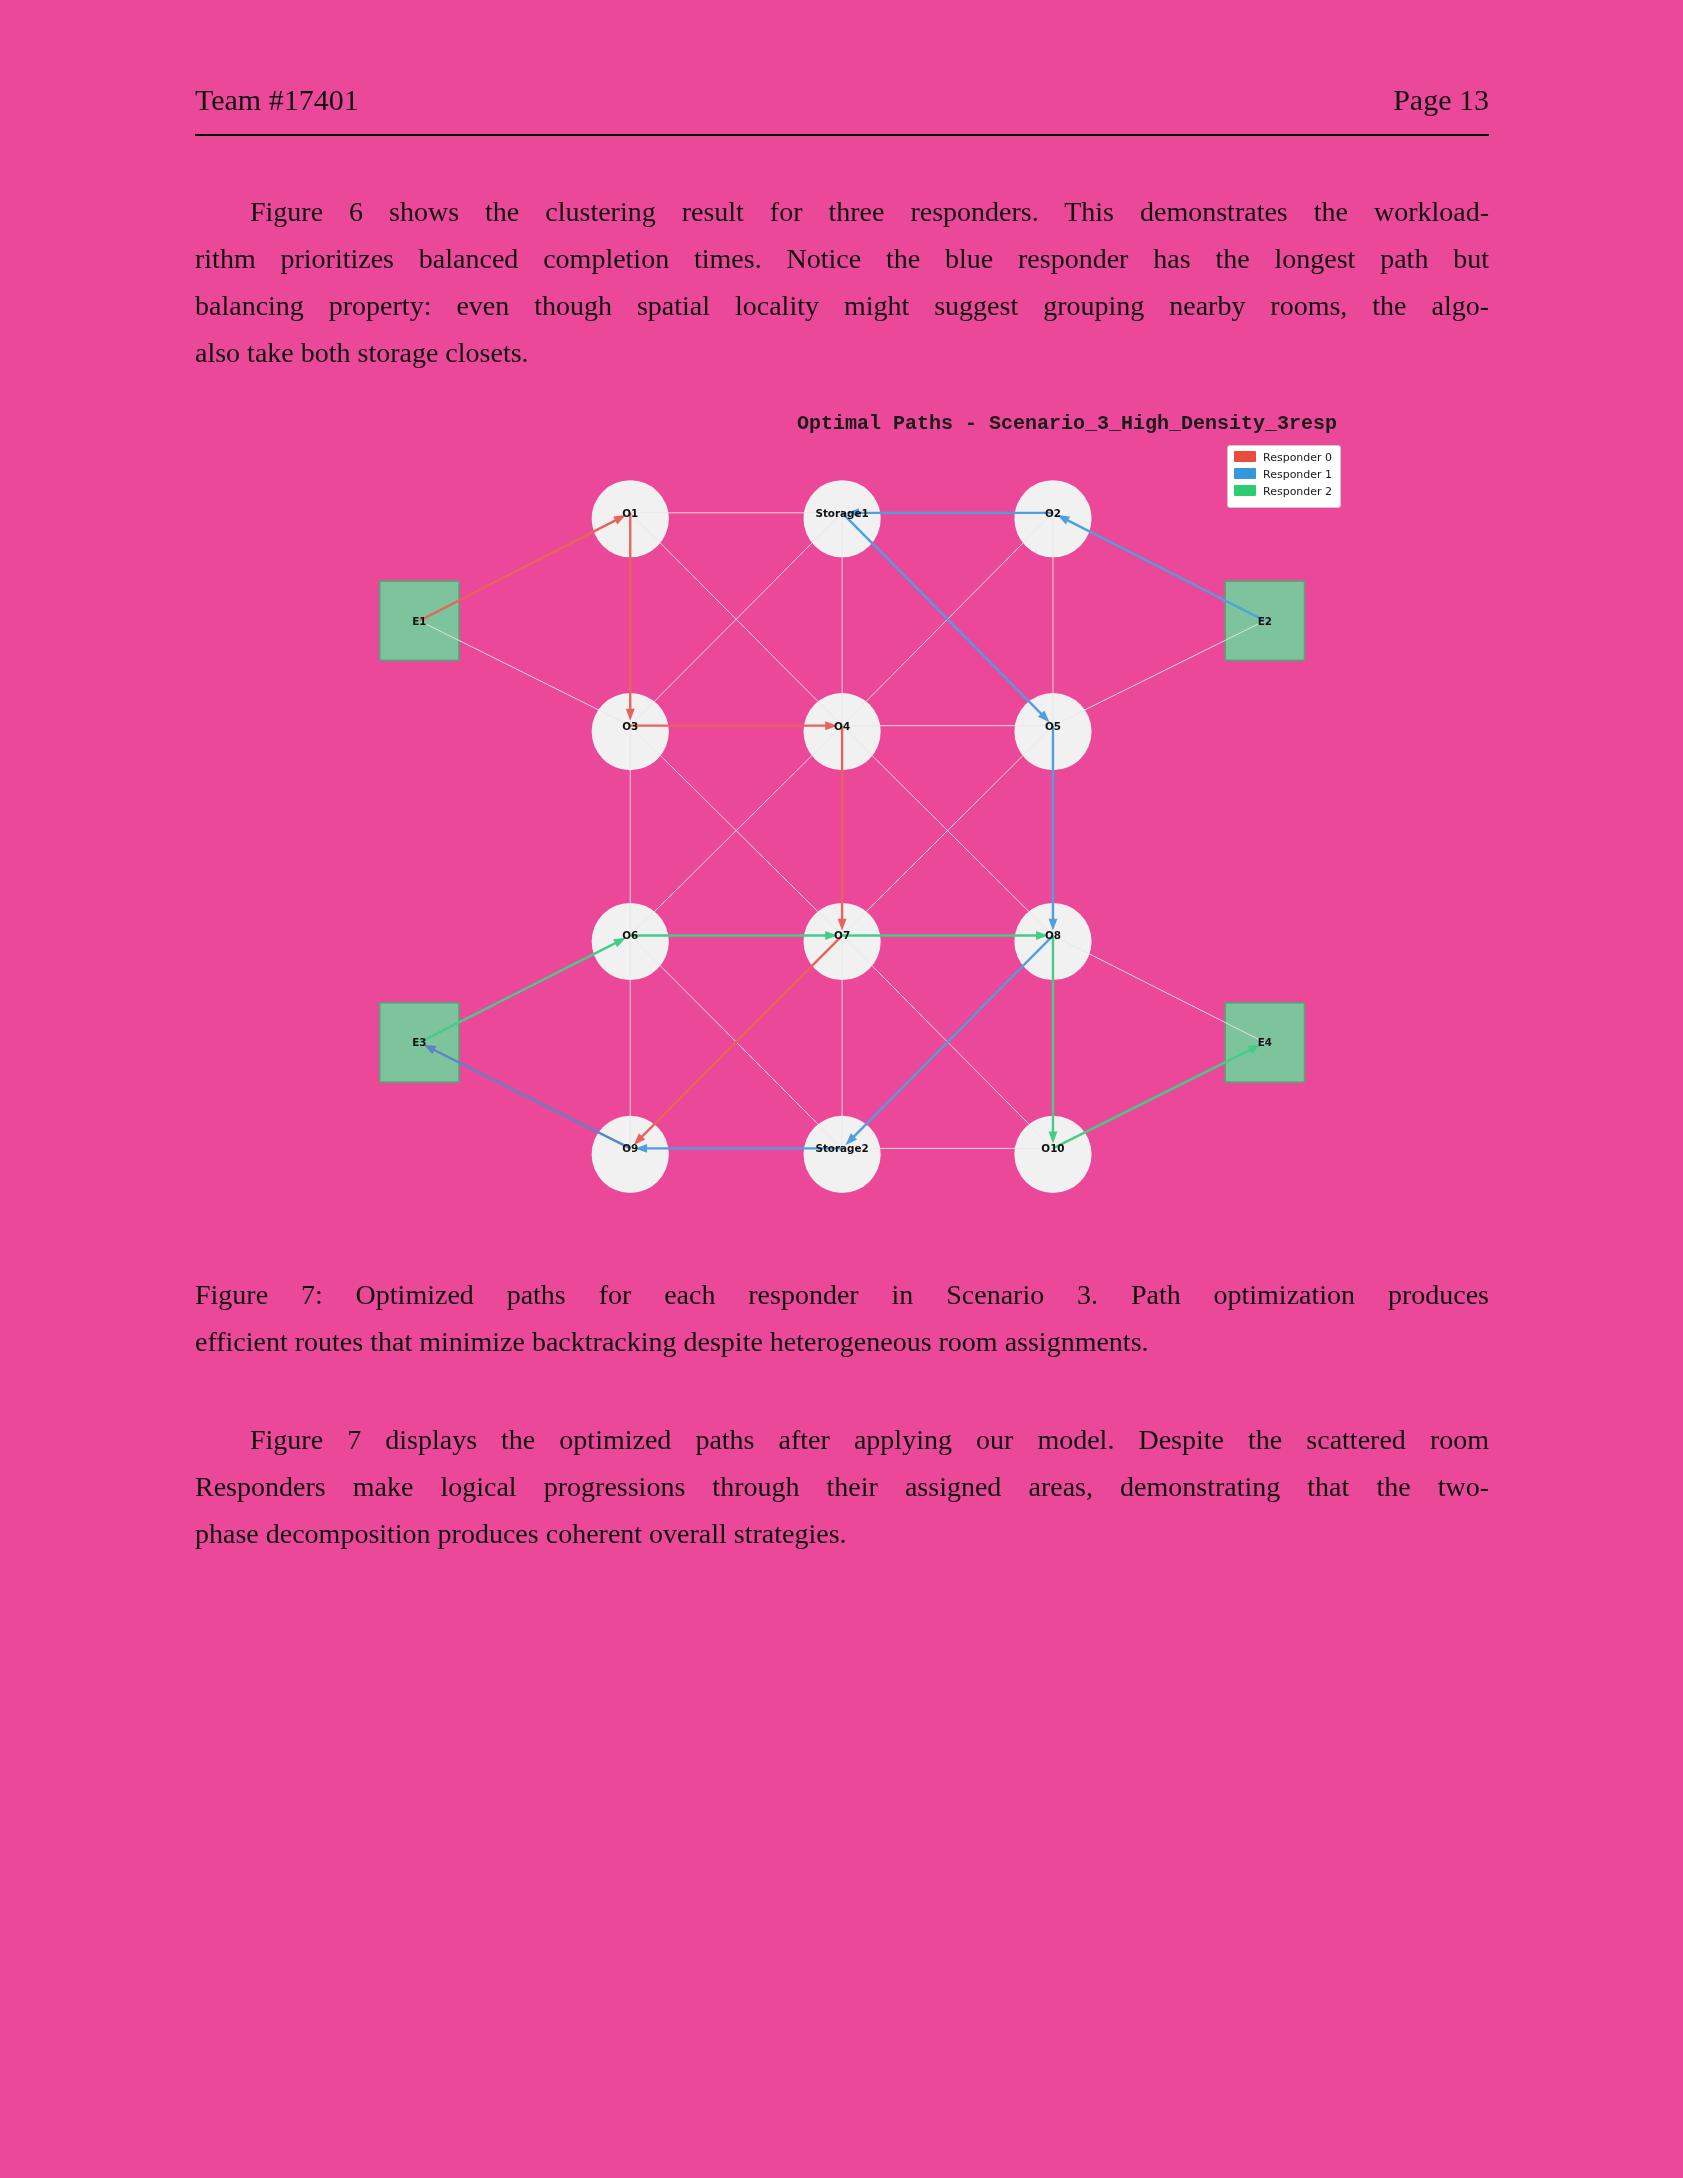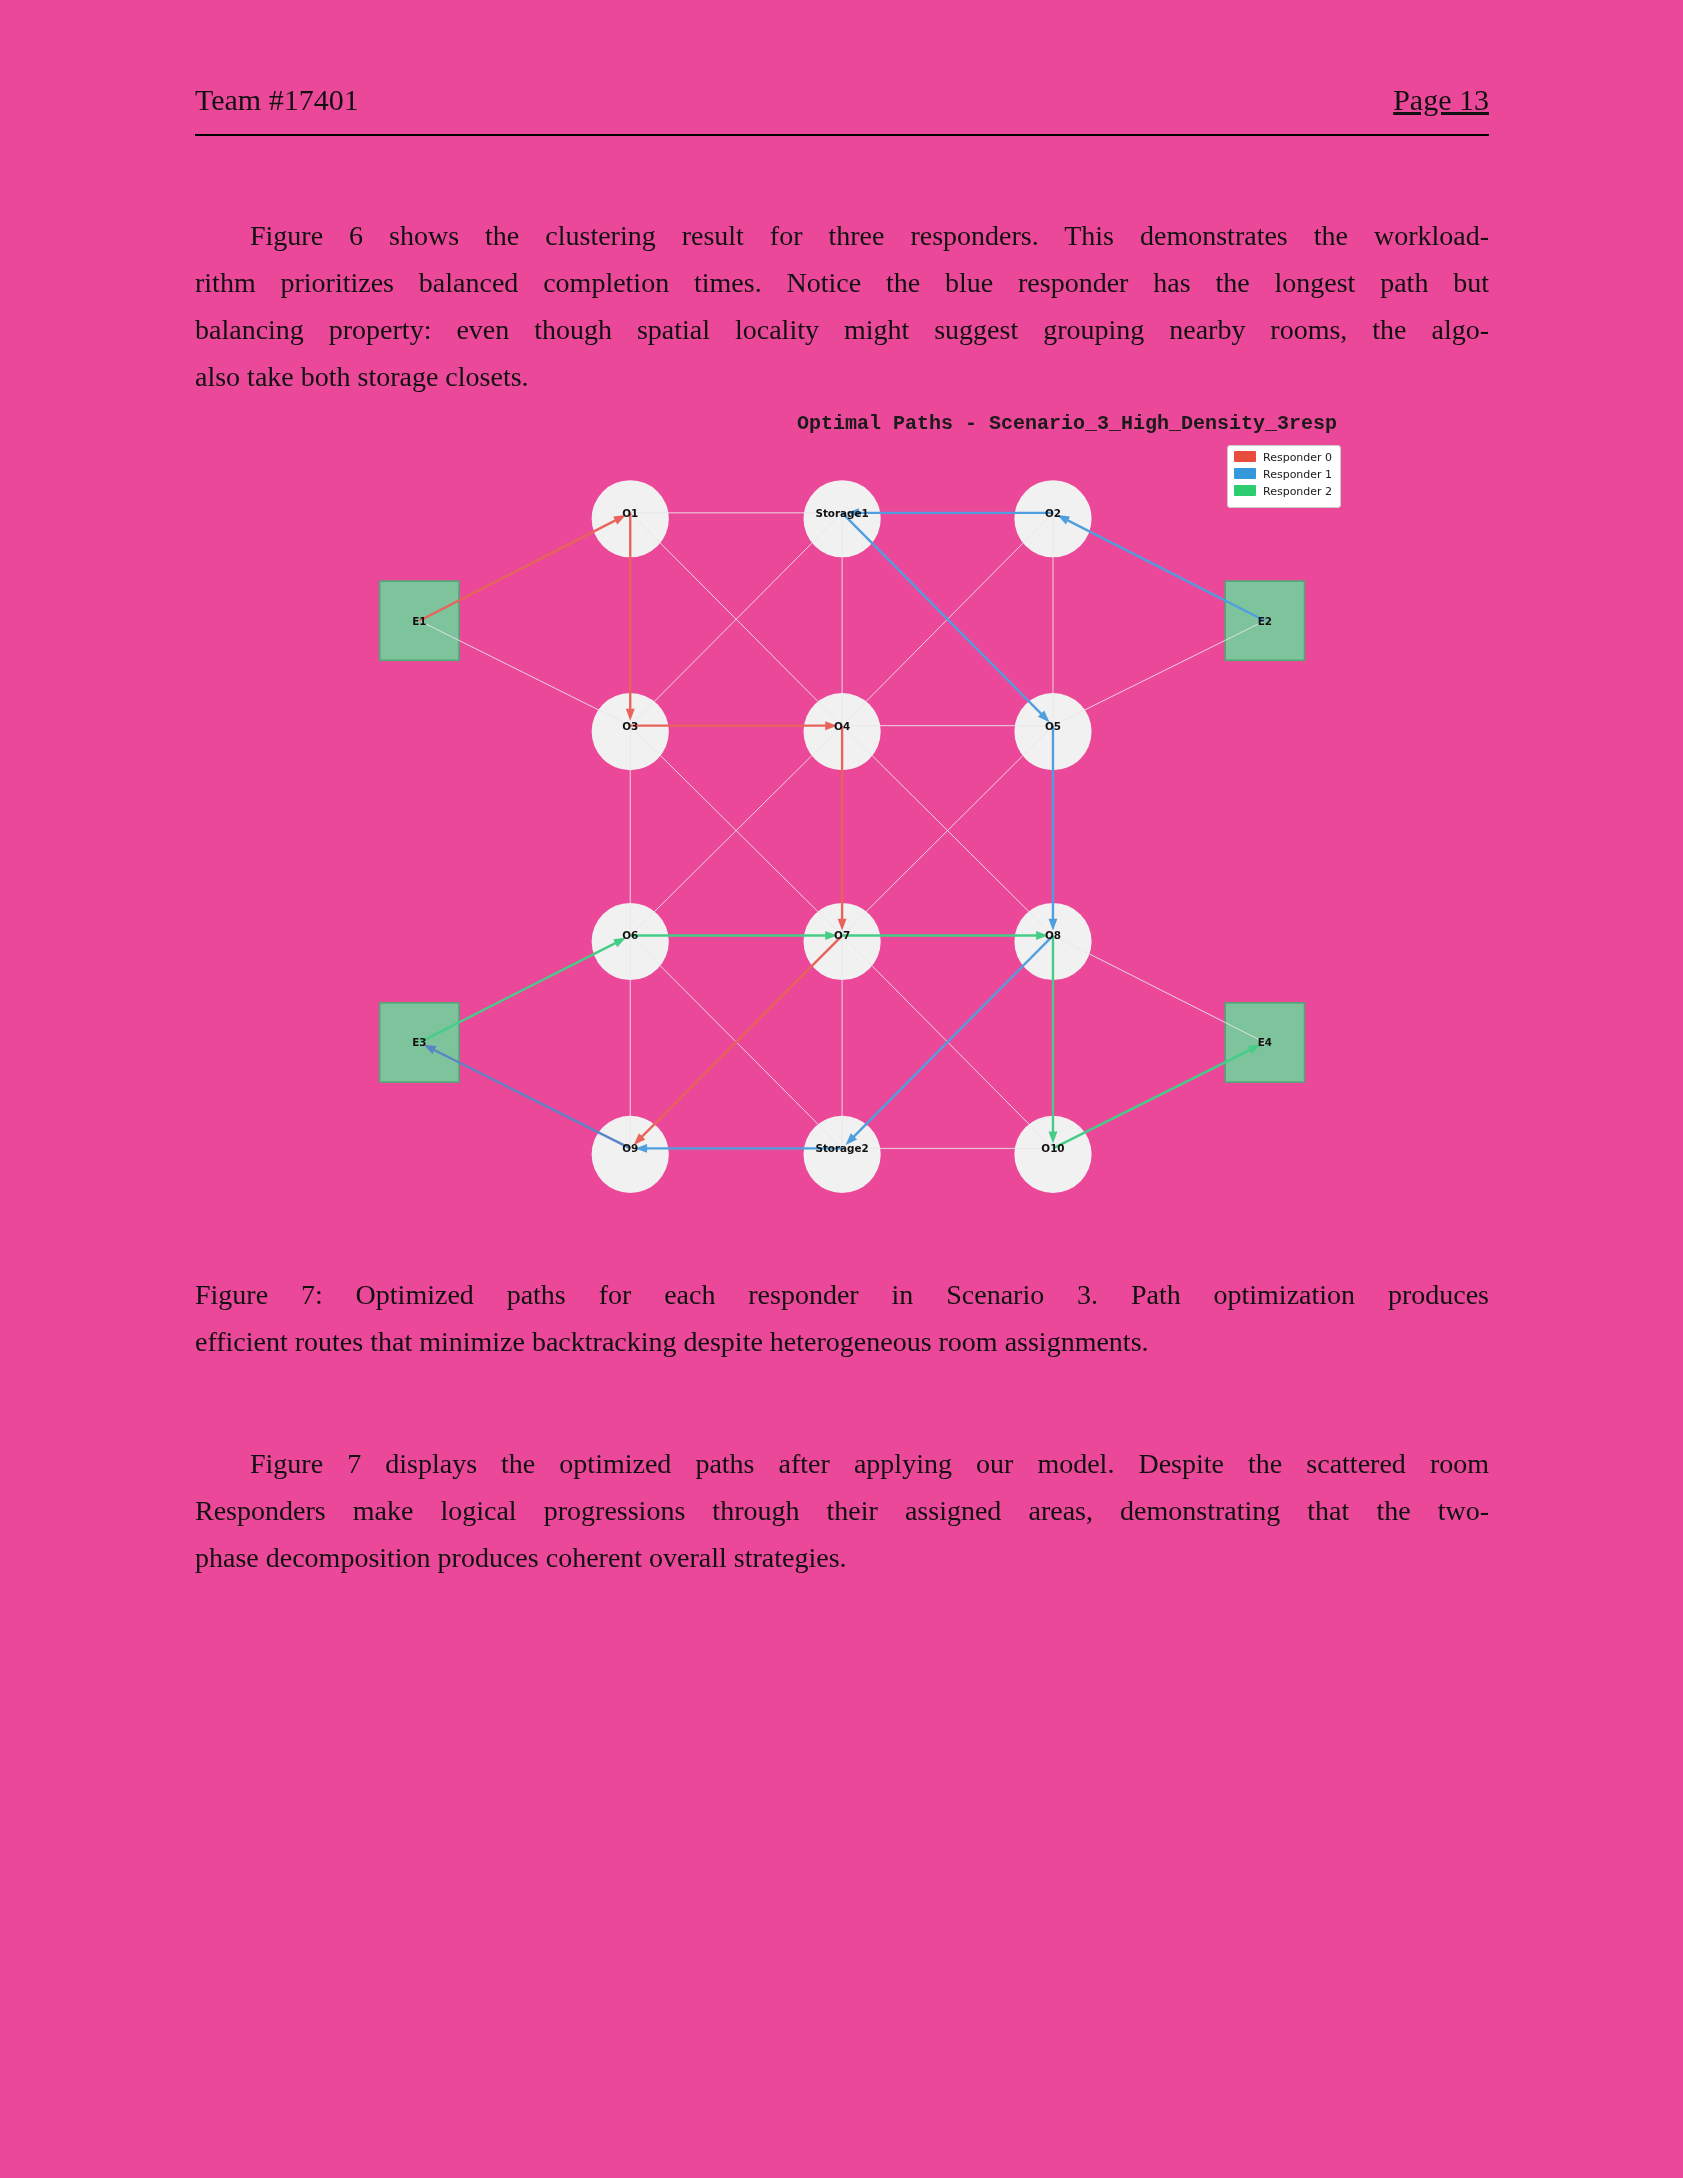--- a/index.html
+++ b/index.html
@@ -1,27 +1,27 @@
 <!DOCTYPE html>
 <html><head>
 <meta charset="utf-8">
 <style>
   html,body{margin:0;padding:0;background:#ffffff;}
   .page{position:relative;width:1683px;height:2178px;background:#ec4899;
         font-family:"Liberation Serif", serif;color:#111;overflow:hidden;}
   
   .hdr{position:absolute;left:195px;top:83px;width:1294px;height:34px;font-size:30px;}
   .hdr .left{position:absolute;left:0;top:0;}
-  .hdr .right{position:absolute;right:0;top:0;text-decoration:underline;}
+  .hdr .right{position:absolute;right:0;top:0;}
   .hdr-rule{position:absolute;left:195px;top:134px;width:1294px;height:2px;background:#000;}
   
   .textblock{position:absolute;left:195px;width:1294px;font-size:28px;line-height:47px;}
   .line{text-align:justify;text-align-last:justify;white-space:normal;}
   .line.last{text-align-last:left;}
-  .line.indent{text-indent:55px;margin-top:24px;}
+  .line.indent{text-indent:55px;}
   #para1{top:188px;}
   #caption{top:1271px;}
   #para2{top:1416px;}
   
   .fig-title{position:absolute;left:347px;top:412px;width:990px;text-align:right;
              font-family:Liberation Mono, monospace;font-weight:bold;font-size:20px;color:#1a1a1a;}
   #graph{position:absolute;left:347px;top:396px;}
   .legend{position:absolute;left:1227px;top:445px;background:#fff;border:1px solid #ccc;
           border-radius:3px;padding:5px 8px 5px 6px;font-family:"DejaVu Sans", sans-serif;
           font-size:11px;color:#1a1a1a;}

